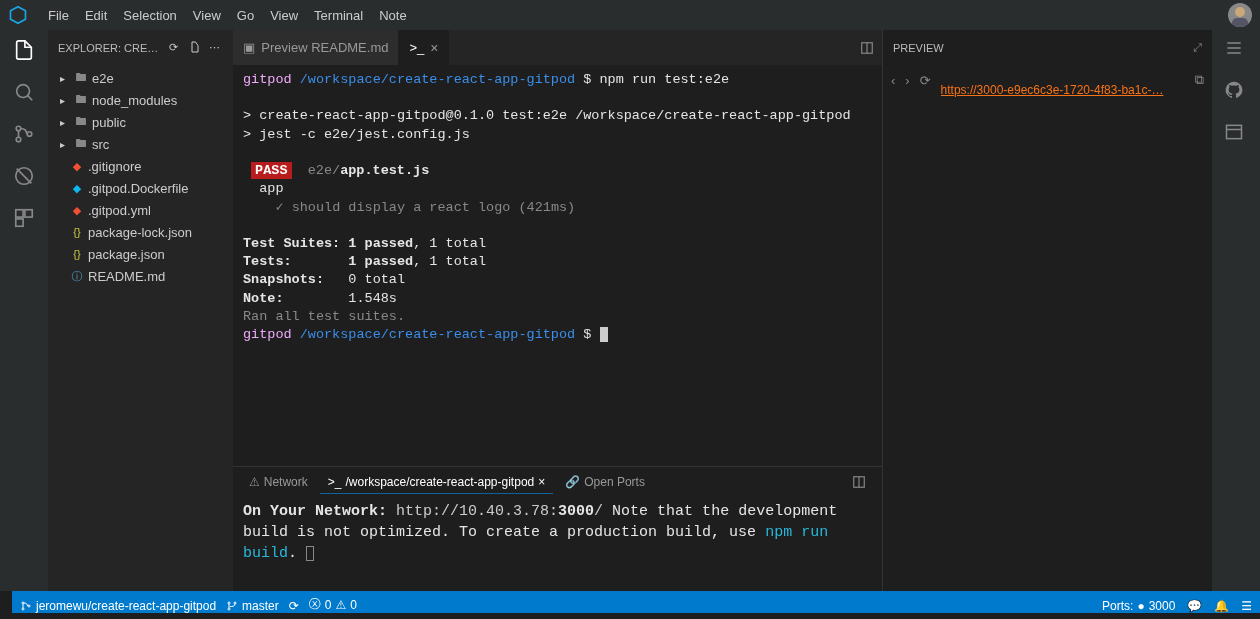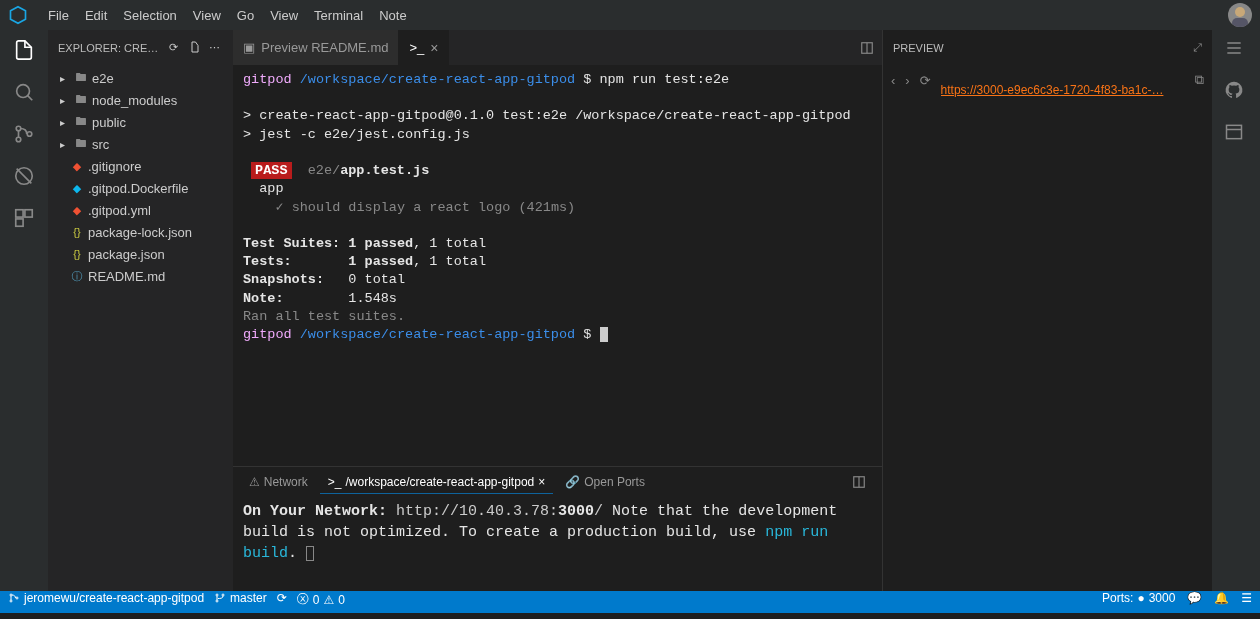--- a/index.html
+++ b/index.html
@@ -53,21 +53,21 @@
 .preview-pane { width:330px; background:#1e1e1e; display:flex; flex-direction:column; border-left:1px solid #333;}
 .preview-header { height:35px; display:flex; align-items:center; padding:0 10px; font-size:11px; color:#bbb; }
 .preview-header .spacer{ flex:1;}
 .preview-toolbar { height:30px; display:flex; align-items:center; padding:0 8px; gap:10px; }
 .preview-toolbar .nav-icon { color:#888; cursor:pointer; font-size:13px;}
 .preview-url { flex:1; color:#f97316; text-decoration:underline; font-size:12px; overflow:hidden; text-overflow:ellipsis; white-space:nowrap;margin-top:20px; }
 .preview-body { flex:1; background:#282c34; display:flex; flex-direction:column; align-items:center; justify-content:center; gap:18px; color:#fff; font-size:15px; }
 .react-logo { width:140px; height:120px; display:flex; align-items:center; justify-content:center; }
 .preview-body code { font-family:monospace; background:rgba(0,0,0,0.2); padding:1px 4px; border-radius:3px;}
 .learn-link { color:#61dafb; text-decoration:underline; cursor:pointer; }
-.status-bar { height:22px; background:#007acc; display:flex; align-items:flex-start; padding:0 8px; font-size:12px; color:#fff; gap:10px; }
+.status-bar { height:22px; background:#007acc; display:flex; align-items:flex-end; padding:0 8px; font-size:12px; color:#fff; gap:10px;margin-left:12px; }
 .status-bar .sitem { display:flex; align-items:center; gap:4px; cursor:pointer; }
 .status-bar .right { margin-left:auto; display:flex; gap:12px;}
 svg { display:block; }
 </style>
 </head>
 <body>
 
 <div class="top-menu">
   <div class="logo">
     <svg width="20" height="20" viewBox="0 0 24 24">

